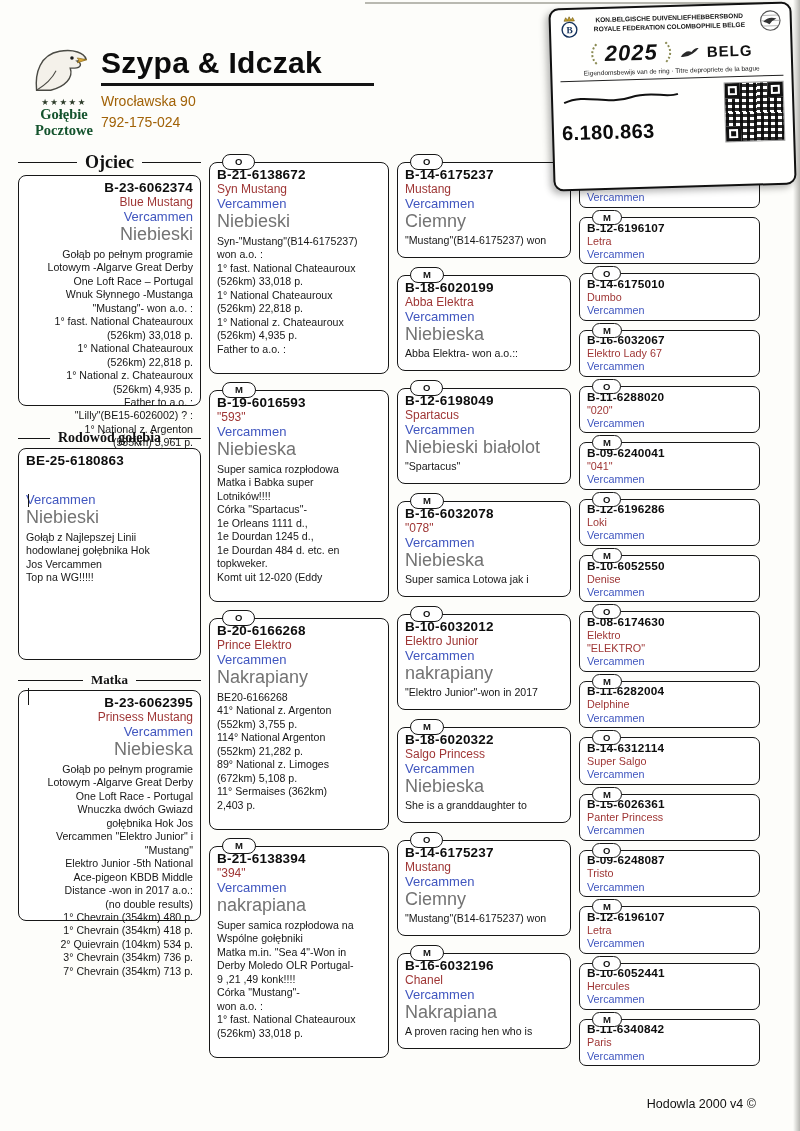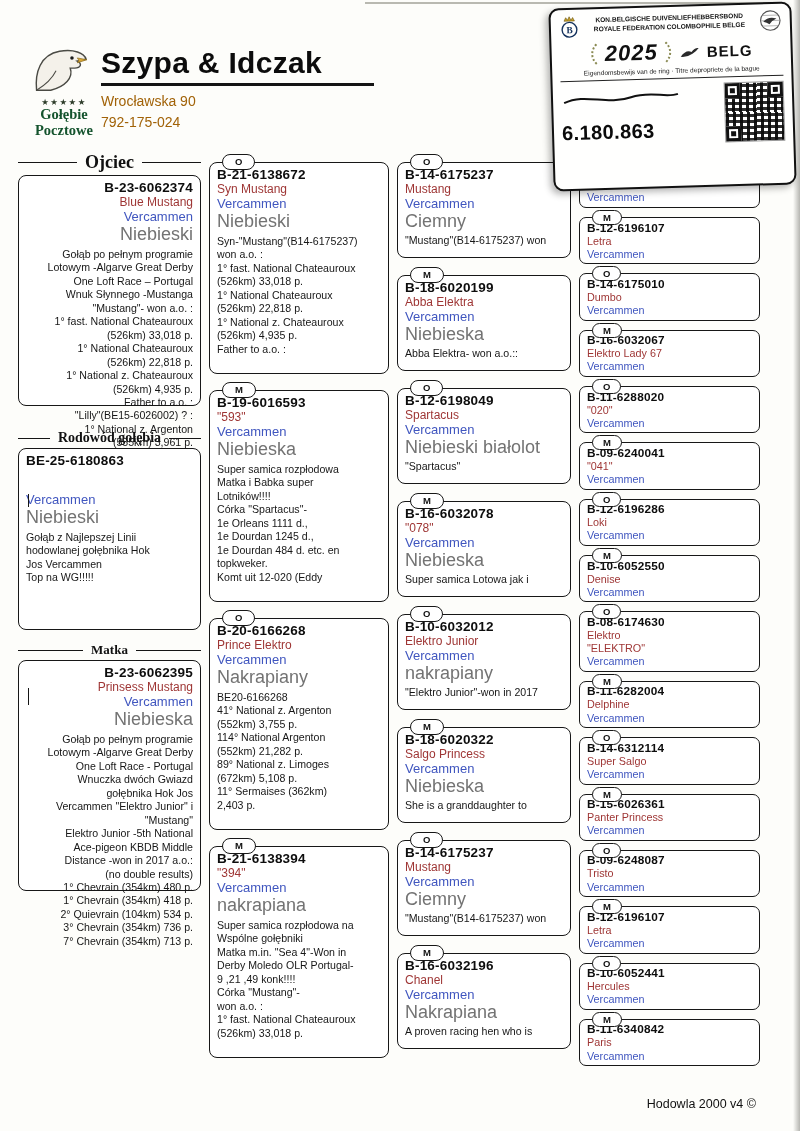--- a/index.html
+++ b/index.html
@@ -58,21 +58,21 @@
           border-radius:8px; padding:0 12px; font-size:9.5px; font-weight:700; line-height:14px; color:#111; }
 
   .ring   { font-weight:700; font-size:13.5px; color:#0d0d0d; letter-spacing:0.2px; }
   .pname  { font-size:12px; color:#9e3534; }
   .palias { font-size:13.5px; color:#9e3534; }
   .strain { font-size:13px; color:#4056bf; }
   .pcolor { font-size:18px; color:#737373; }
   .notes  { margin-top:3px; font-size:10.6px; line-height:1.27; color:#161616; white-space:pre-line; }
 
   .father-box, .mother-box { height:231px;text-align:right; }
-  .subject-box { height:182px; }
+  .subject-box { height:212px; }
   .subject-box .ring { margin-bottom:24px; }
 
   .g2 { height:212px; }
   .g3 { height:96px; }
   .g3 .notes { margin-top:2px; }
   .g4 { min-height:46px; padding:2.5px 7px; border-radius:7px; }
   .g4 .ring { font-size:11.8px; }
   .g4 .pname, .g4 .palias, .g4 .strain { font-size:10.8px; line-height:1.22; }
   .g4 .sex { padding:0 10px; top:-8px; line-height:13px; }
   .col4 .pbox:first-child .strain { margin-top:25px; }

